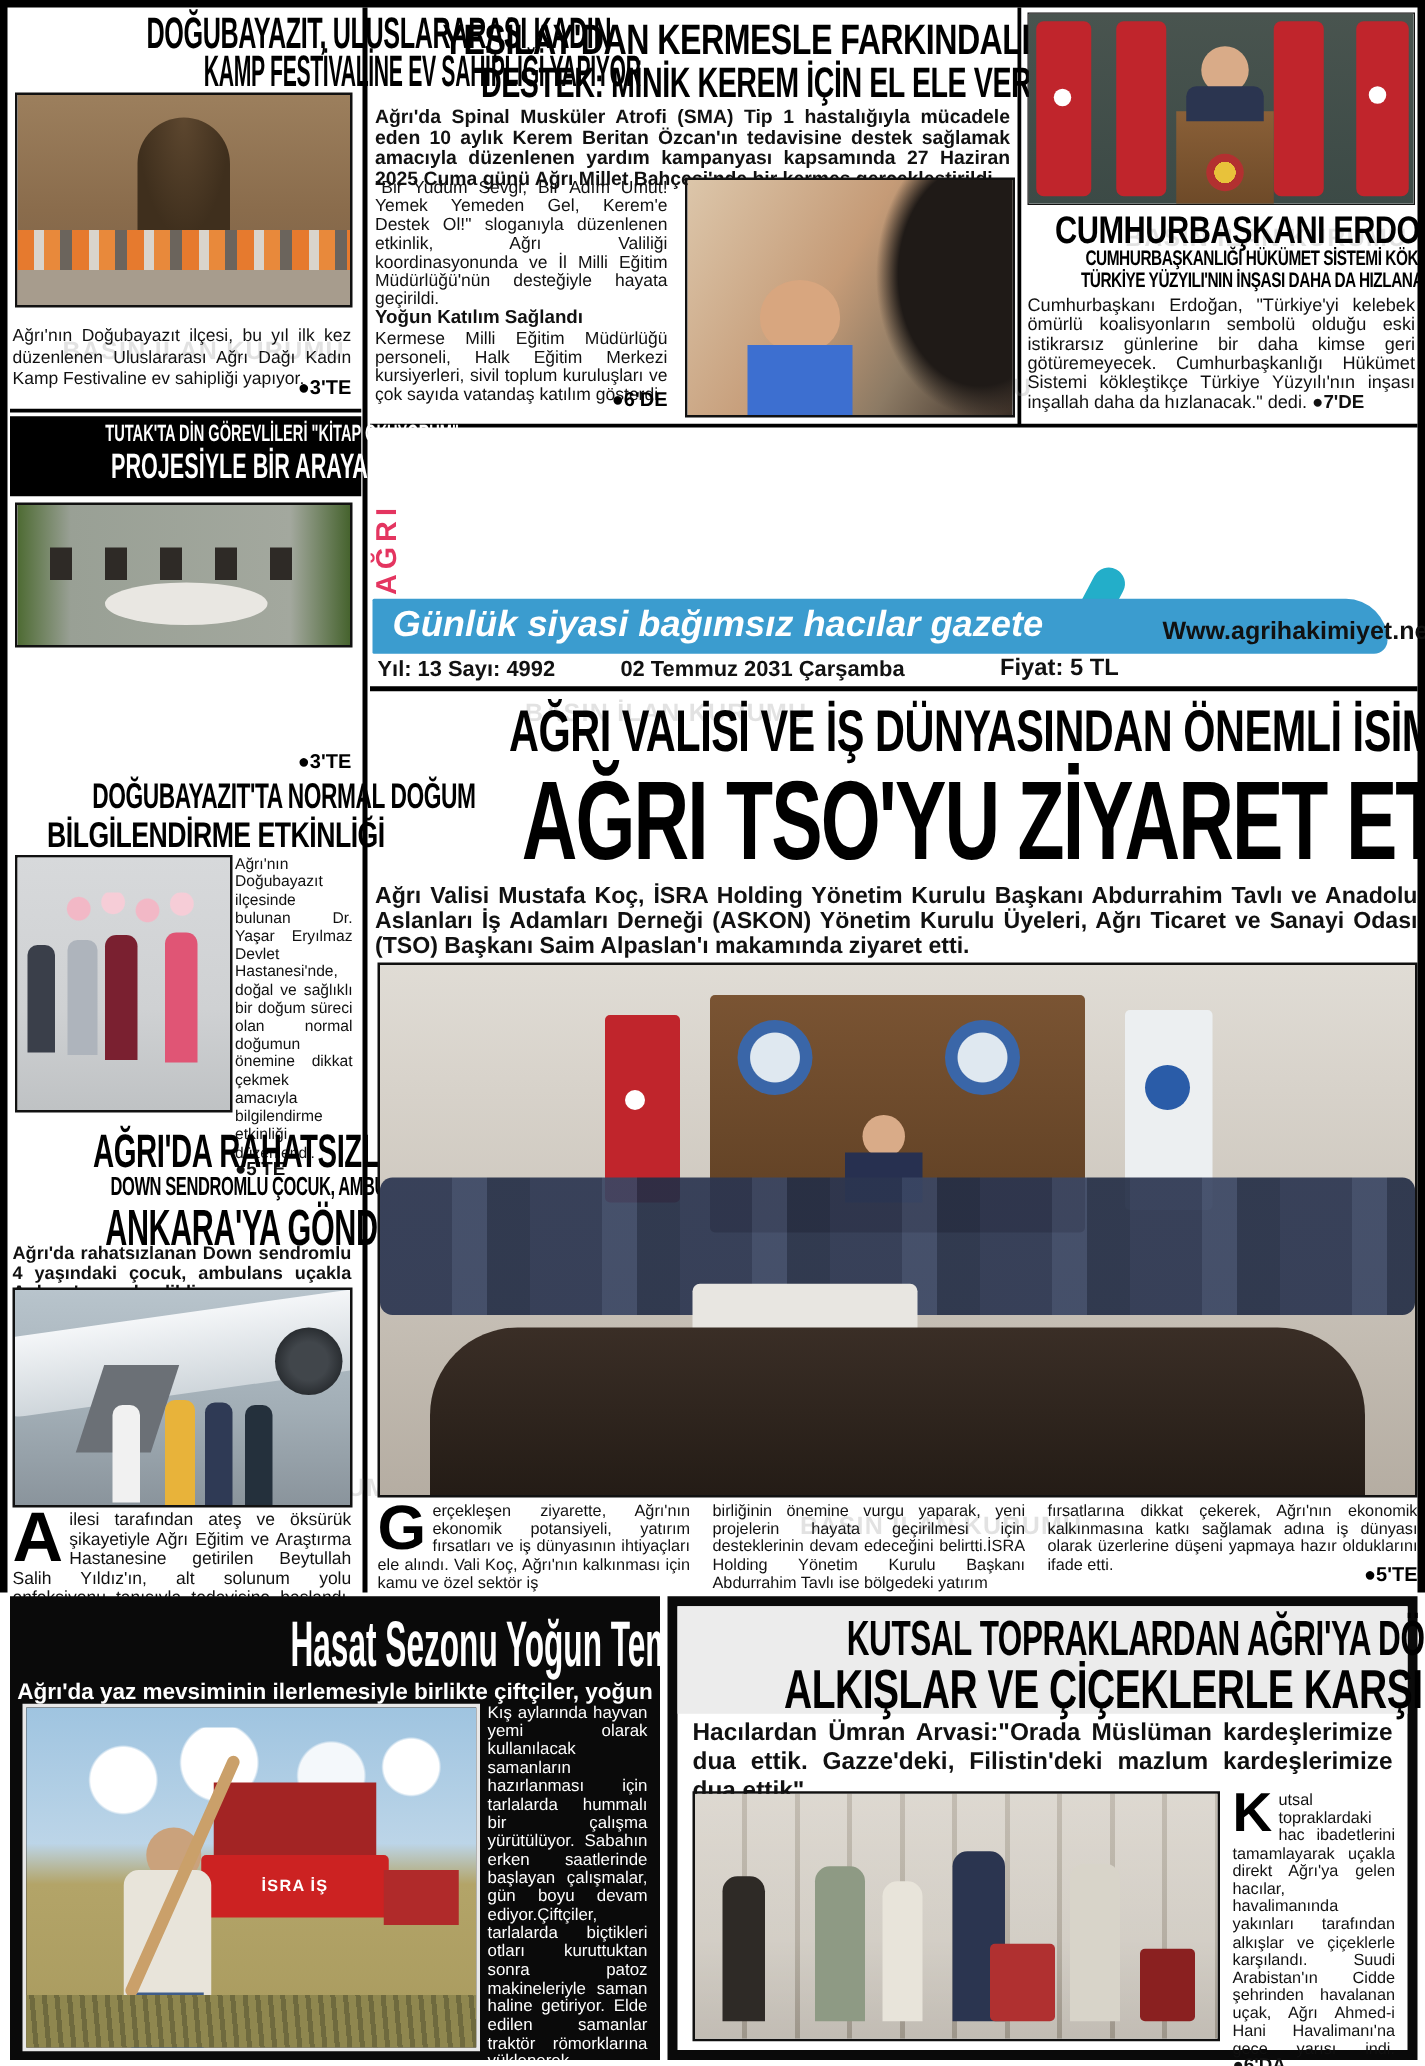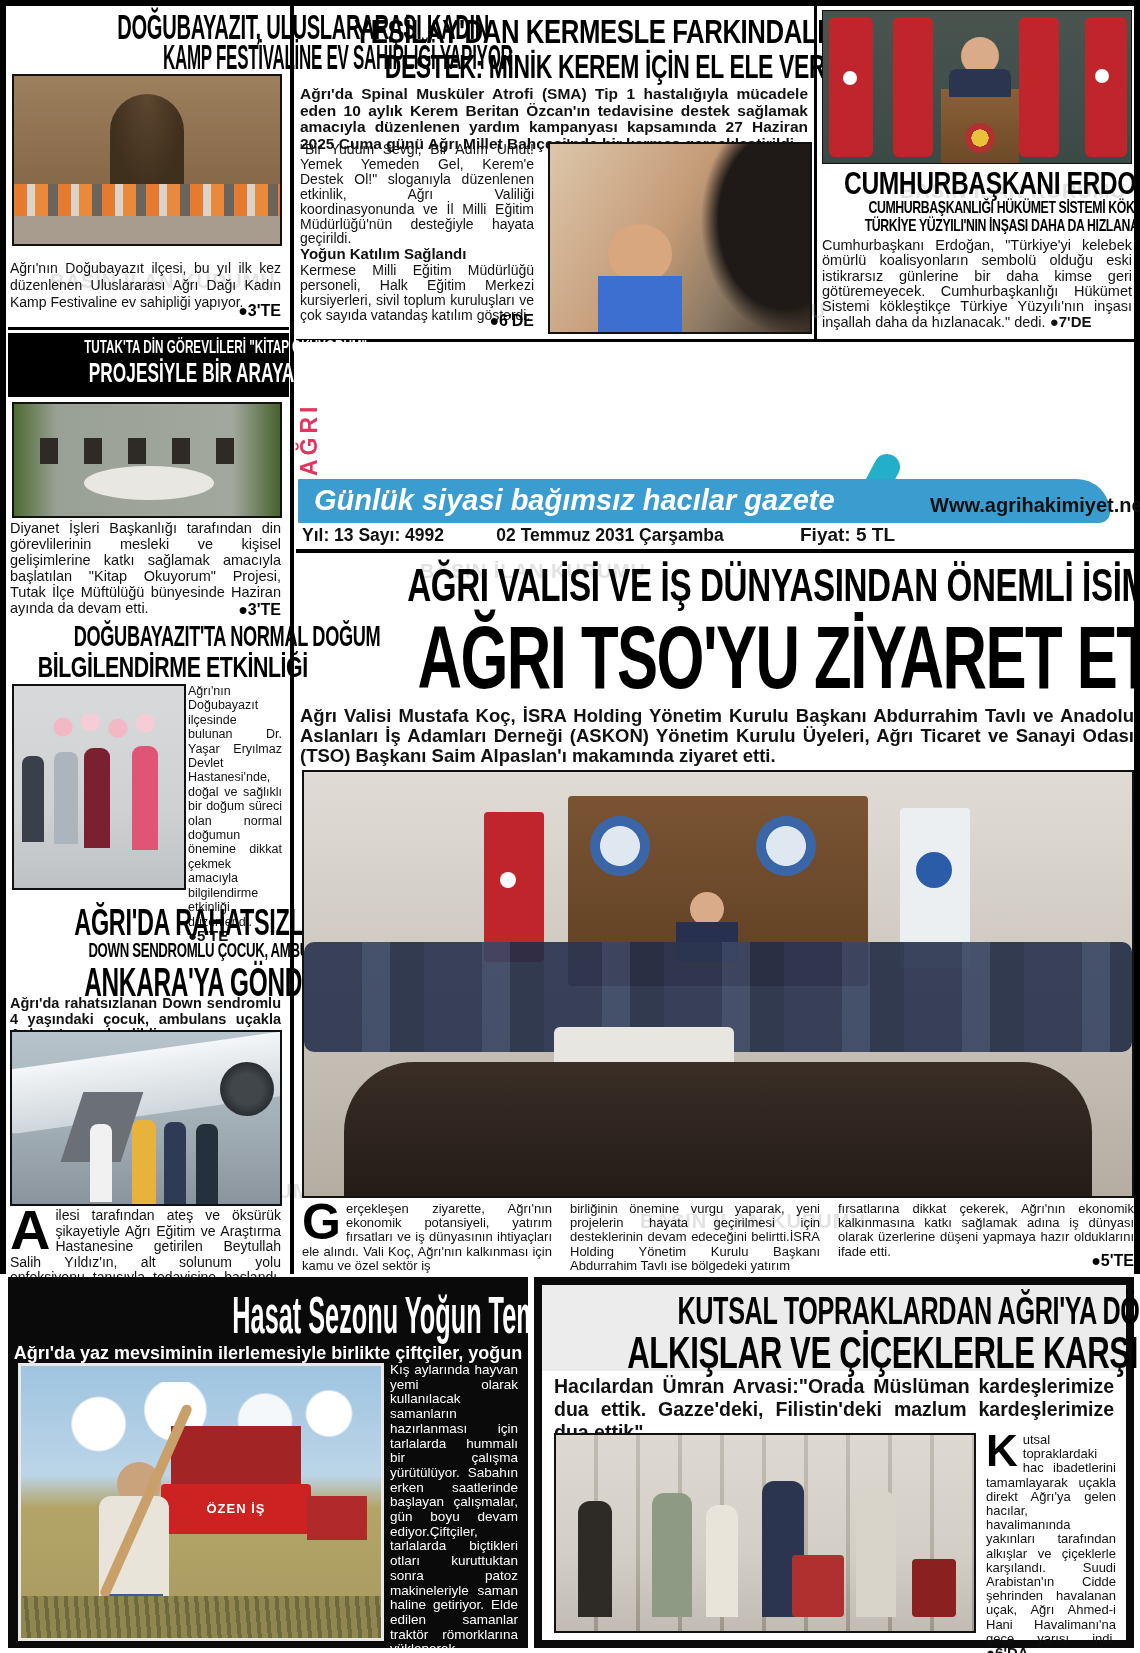--- a/index.html
+++ b/index.html
@@ -61,21 +61,20 @@
 
   <div class="abs ctr" style="left:8px;top:333px;width:281px;height:64px;background:#000;">
     <div style="padding-top:3px;"><span class="cnd white" style="--sx:.65;--sy:1.05;font-size:18px;">TUTAK'TA DİN GÖREVLİLERİ "KİTAP OKUYORUM"</span></div>
     <div><span class="cnd white" style="--sx:.64;--sy:1.05;font-size:27px;">PROJESİYLE BİR ARAYA GELİYOR</span></div>
   </div>
   <div class="photo" style="left:12px;top:402px;width:266px;height:112px;">
     <div class="ph-layer" style="inset:0;background:linear-gradient(90deg,#4e6b33 0%,#99a095 16%,#a3a89e 82%,#46632e 100%);"></div>
     <div class="ph-layer" style="left:70px;top:62px;width:130px;height:34px;background:#e9e7e2;border-radius:50%;"></div>
     <div class="ph-layer" style="left:26px;top:34px;width:220px;height:26px;background:repeating-linear-gradient(90deg,#2e2a26 0 18px,transparent 18px 44px);"></div>
   </div>
-  <div class="abs body-txt just" style="left:10px;top:520px;width:271px;font-size:14.5px;line-height:16px;">Diyanet İşleri Başkanlığı tarafından din görevlilerinin mesleki ve kişisel gelişimlerine katkı sağlamak amacıyla başlatılan "Kitap Okuyorum" Projesi, Tutak İlçe Müftülüğü bünyesinde Haziran ayında da devam etti.</div>
   <div class="abs pref" style="left:10px;top:601px;width:271px;text-align:right;">●3'TE</div>
 
   <div class="abs ctr hl" style="left:8px;top:620px;width:281px;font-size:26px;line-height:31px;">
     <span class="cnd" style="--sx:.70;--sy:1.1;">DOĞUBAYAZIT'TA NORMAL DOĞUM</span><br>
     <span class="cnd" style="--sx:.82;--sy:1.1;">BİLGİLENDİRME ETKİNLİĞİ</span>
   </div>
   <div class="photo" style="left:12px;top:684px;width:170px;height:202px;">
     <div class="ph-layer" style="inset:0;background:linear-gradient(180deg,#d7d9db 0%,#cfd1d3 60%,#bfc2c4 100%);"></div>
     <div class="ph-layer" style="left:38px;top:28px;width:110px;height:26px;background:radial-gradient(circle at 10% 50%,#f2b8c6 0 9px,transparent 10px),radial-gradient(circle at 35% 30%,#f6cdd7 0 9px,transparent 10px),radial-gradient(circle at 60% 55%,#f2b8c6 0 9px,transparent 10px),radial-gradient(circle at 85% 35%,#f6cdd7 0 9px,transparent 10px);"></div>
     <div class="ph-layer" style="left:8px;top:70px;width:22px;height:86px;background:#3a3f4a;border-radius:8px 8px 0 0;"></div>
@@ -196,21 +195,21 @@
   <div class="abs" style="left:8px;top:1277px;width:520px;height:371px;background:#0a0a0a;">
     <div class="ctr" style="padding-top:8px;">
       <span class="cnd white" style="--sx:.55;--sy:1.12;font-size:46px;">Hasat Sezonu Yoğun Tempoyla Devam Ediyor</span>
     </div>
     <div class="ctr white sub-bold" style="margin-top:4px;font-size:18px;">Ağrı'da yaz mevsiminin ilerlemesiyle birlikte çiftçiler, yoğun bir hasat dönemine girdi.</div>
     <div class="photo" style="left:10px;top:86px;width:360px;height:272px;border:3px solid #e8e8e8;">
       <div class="ph-layer" style="inset:0;background:linear-gradient(180deg,#9fc4e0 0%,#bcd5e8 40%,#b3a468 52%,#a89a5e 100%);"></div>
       <div class="ph-layer" style="left:20px;top:16px;width:320px;height:70px;background:radial-gradient(circle at 18% 60%,#fff 0 26px,transparent 28px),radial-gradient(circle at 42% 40%,#fff 0 30px,transparent 32px),radial-gradient(circle at 70% 55%,#f4f8fb 0 26px,transparent 28px),radial-gradient(circle at 90% 45%,#fff 0 22px,transparent 24px);"></div>
       <div class="ph-layer" style="left:150px;top:60px;width:130px;height:62px;background:#a32424;"></div>
       <div class="ph-layer ctr" style="left:140px;top:118px;width:150px;height:50px;background:#cc2222;border-radius:4px;">
-        <span class="white sub-bold" style="font-size:13px;line-height:50px;letter-spacing:1px;">ÖZEN İŞ</span>
+        <span class="white sub-bold" style="font-size:13px;line-height:50px;letter-spacing:1px;">İSRA İŞ</span>
       </div>
       <div class="ph-layer" style="left:286px;top:130px;width:60px;height:44px;background:#b02a2a;"></div>
       <div class="ph-layer" style="left:96px;top:96px;width:44px;height:44px;background:#caa27c;border-radius:50%;"></div>
       <div class="ph-layer" style="left:78px;top:130px;width:70px;height:120px;background:#e8e4da;border-radius:12px 12px 0 0;"></div>
       <div class="ph-layer" style="left:84px;top:228px;width:58px;height:46px;background:#3e5c8a;"></div>
       <div class="ph-layer" style="left:120px;top:30px;width:10px;height:210px;background:#caa06a;transform:rotate(24deg);border-radius:5px;"></div>
       <div class="ph-layer" style="left:0px;top:230px;width:360px;height:42px;background:repeating-linear-gradient(85deg,#8f874f 0 6px,#6f6a3e 6px 10px);"></div>
     </div>
     <div class="abs just white" style="left:382px;top:86px;width:128px;font-size:13.5px;line-height:14.7px;">
       <span>Kış aylarında hayvan yemi olarak kullanılacak samanların hazırlanması için tarlalarda hummalı bir çalışma yürütülüyor. Sabahın erken saatlerinde başlayan çalışmalar, gün boyu devam ediyor.Çiftçiler, tarlalarda biçtikleri otları kuruttuktan sonra patoz makineleriyle saman haline getiriyor. Elde edilen samanlar traktör römorklarına yüklenerek köylerdeki depolara taşınıyor.</span>

